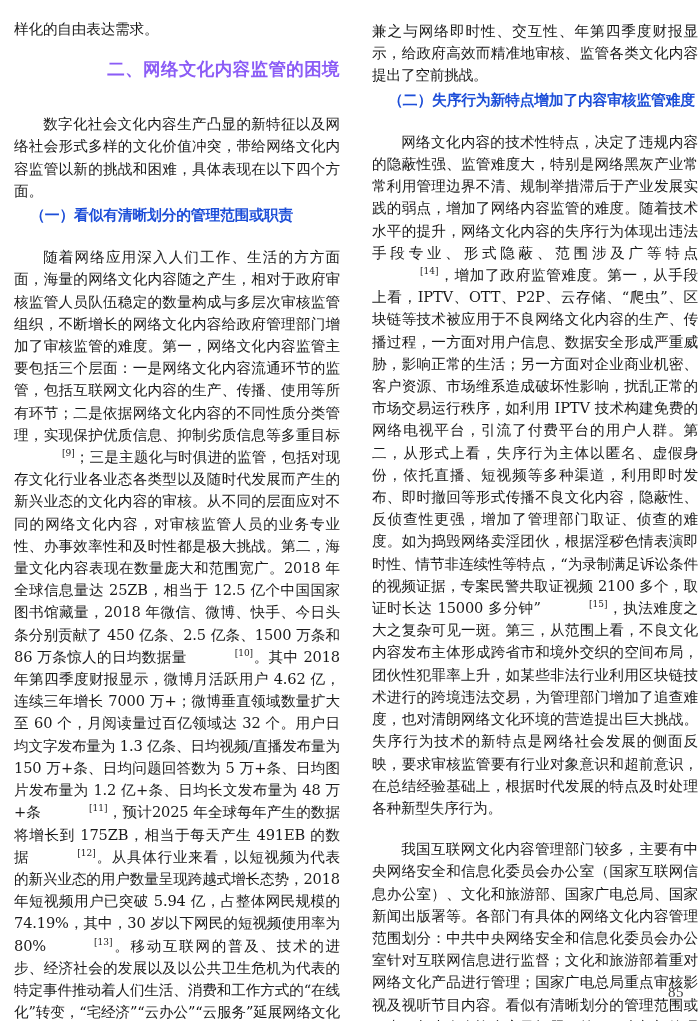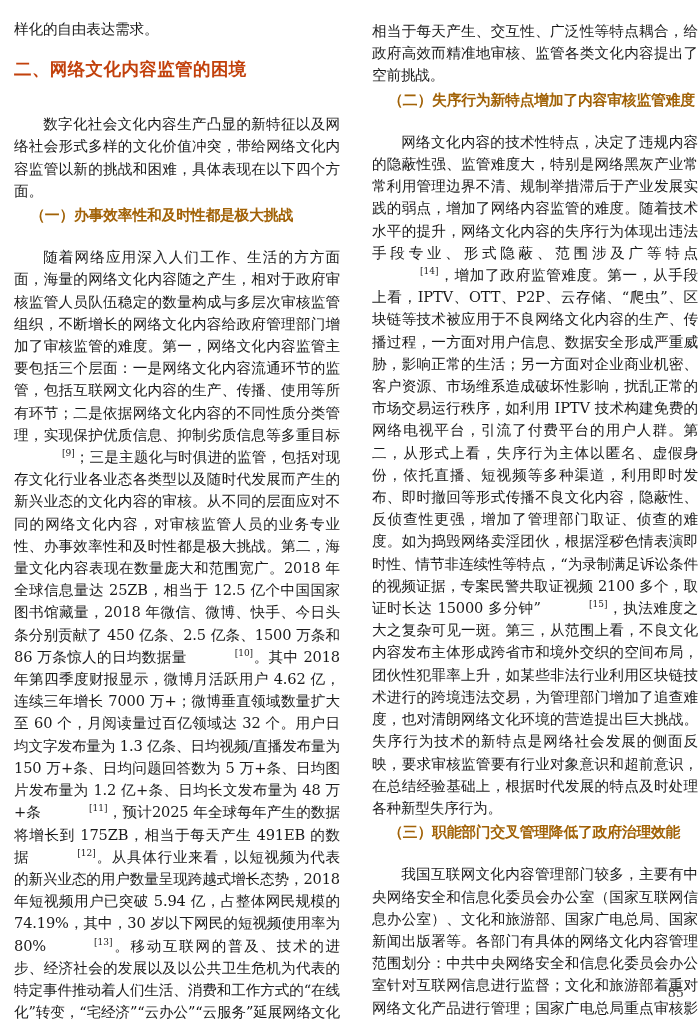--- a/index.html
+++ b/index.html
@@ -52,36 +52,36 @@
     margin-top: 19px;
   }
   p.noindent {
     text-indent: 0;
   }
   h1.main-heading {
     margin: 0;
     padding: 16px 0 12px 0;
     font-size: 17.5px;
     line-height: 26px;
-    text-align: left;
+    text-align: right;
     font-weight: bold;
     letter-spacing: 0.4px;
     font-family: "DejaVu Sans", "Liberation Sans", sans-serif;
-    color: #c2410c;
+    color: #8b5cf6;
   }
   h2.sub-heading {
     margin: 0;
     padding: 2px 0 1px 0;
     font-size: 14.8px;
     line-height: 22.2px;
     font-weight: bold;
     text-indent: 1.1em;
     letter-spacing: -0.2px;
     font-family: "DejaVu Sans", "Liberation Sans", sans-serif;
-    color: #a16207;
+    color: #1d4ed8;
   }
   sup.ref {
     font-size: 9px;
     vertical-align: super;
     line-height: 0;
     letter-spacing: 0;
     padding-left: 48px;
   }
   .page-number {
     position: absolute;
@@ -101,37 +101,36 @@
   <div class="columns">
 
     <div class="col left">
 
       <p class="body noindent">样化的自由表达需求。</p>
 
       <h1 class="main-heading">二、网络文化内容监管的困境</h1>
 
       <p class="body indent">数字化社会文化内容生产凸显的新特征以及网络社会形式多样的文化价值冲突，带给网络文化内容监管以新的挑战和困难，具体表现在以下四个方面。</p>
 
-      <h2 class="sub-heading">（一）办事效率性和及时性都是极大挑战</h2>
+      <h2 class="sub-heading">（一）看似有清晰划分的管理范围或职责</h2>
 
       <p class="body indent"><span>随着网络应用深入人们工作、生活的方方面面，海量的网络文化内容随之产生，相对于政府审核监管人员队伍稳定的数量构成与多层次审核监管组织，不断增长的网络文化内容给政府管理部门增加了审核监管的难度。第一，网络文化内容监管主要包括三个层面：一是网络文化内容流通环节的监管，包括互联网文化内容的生产、传播、使用等所有环节；二是依据网络文化内容的不同性质分类管理，实现保护优质信息、抑制劣质信息等多重目标</span><sup class="ref">[9]</sup><span>；三是主题化与时俱进的监管，包括对现存文化行业各业态各类型以及随时代发展而产生的新兴业态的文化内容的审核。从不同的层面应对不同的网络文化内容，对审核监管人员的业务专业性、办事效率性和及时性都是极大挑战。第二，海量文化内容表现在数量庞大和范围宽广。2018 年全球信息量达 25ZB，相当于 12.5 亿个中国国家图书馆藏量，2018 年微信、微博、快手、今日头条分别贡献了 450 亿条、2.5 亿条、1500 万条和 86 万条惊人的日均数据量</span><sup class="ref">[10]</sup><span>。其中 2018 年第四季度财报显示，微博月活跃用户 4.62 亿，连续三年增长 7000 万+；微博垂直领域数量扩大至 60 个，月阅读量过百亿领域达 32 个。用户日均文字发布量为 1.3 亿条、日均视频/直播发布量为 150 万+条、日均问题回答数为 5 万+条、日均图片发布量为 1.2 亿+条、日均长文发布量为 48 万+条</span><sup class="ref">[11]</sup><span>，预计2025 年全球每年产生的数据将增长到 175ZB，相当于每天产生 491EB 的数据</span><sup class="ref">[12]</sup><span>。从具体行业来看，以短视频为代表的新兴业态的用户数量呈现跨越式增长态势，2018 年短视频用户已突破 5.94 亿，占整体网民规模的 74.19%，其中，30 岁以下网民的短视频使用率为80%</span><sup class="ref">[13]</sup><span>。移动互联网的普及、技术的进步、经济社会的发展以及以公共卫生危机为代表的特定事件推动着人们生活、消费和工作方式的“在线化”转变，“宅经济”“云办公”“云服务”延展网络文化内容的范围，不断刷新网络文化内容的量级。如此庞大的文化内容数量、专业化的要求、更新更广泛的类型，</span></p>
 
     </div>
 
     <div class="col right">
 
       <div class="spacer-top"></div>
 
-      <p class="body noindent">相当于每天产生、交互性、广泛性等特点耦合，给政府高效而精准地审核、监管各类文化内容提出了空前挑战。</p>
+      <p class="body noindent">兼之与网络即时性、交互性、年第四季度财报显示，给政府高效而精准地审核、监管各类文化内容提出了空前挑战。</p>
 
       <h2 class="sub-heading">（二）失序行为新特点增加了内容审核监管难度</h2>
 
       <p class="body indent"><span>网络文化内容的技术性特点，决定了违规内容的隐蔽性强、监管难度大，特别是网络黑灰产业常常利用管理边界不清、规制举措滞后于产业发展实践的弱点，增加了网络内容监管的难度。随着技术水平的提升，网络文化内容的失序行为体现出违法手段专业、形式隐蔽、范围涉及广等特点</span><sup class="ref">[14]</sup><span>，增加了政府监管难度。第一，从手段上看，IPTV、OTT、P2P、云存储、“爬虫”、区块链等技术被应用于不良网络文化内容的生产、传播过程，一方面对用户信息、数据安全形成严重威胁，影响正常的生活；另一方面对企业商业机密、客户资源、市场维系造成破坏性影响，扰乱正常的市场交易运行秩序，如利用 IPTV 技术构建免费的网络电视平台，引流了付费平台的用户人群。第二，从形式上看，失序行为主体以匿名、虚假身份，依托直播、短视频等多种渠道，利用即时发布、即时撤回等形式传播不良文化内容，隐蔽性、反侦查性更强，增加了管理部门取证、侦查的难度。如为捣毁网络卖淫团伙，根据淫秽色情表演即时性、情节非连续性等特点，“为录制满足诉讼条件的视频证据，专案民警共取证视频 2100 多个，取证时长达 15000 多分钟”</span><sup class="ref">[15]</sup><span>，执法难度之大之复杂可见一斑。第三，从范围上看，不良文化内容发布主体形成跨省市和境外交织的空间布局，团伙性犯罪率上升，如某些非法行业利用区块链技术进行的跨境违法交易，为管理部门增加了追查难度，也对清朗网络文化环境的营造提出巨大挑战。失序行为技术的新特点是网络社会发展的侧面反映，要求审核监管要有行业对象意识和超前意识，在总结经验基础上，根据时代发展的特点及时处理各种新型失序行为。</span></p>
 
-      <h2 class="sub-heading">（三）职能部门交叉管理降低了政府治理效能</h2>
 
       <p class="body indent">我国互联网文化内容管理部门较多，主要有中央网络安全和信息化委员会办公室（国家互联网信息办公室）、文化和旅游部、国家广电总局、国家新闻出版署等。各部门有具体的网络文化内容管理范围划分：中共中央网络安全和信息化委员会办公室针对互联网信息进行监督；文化和旅游部着重对网络文化产品进行管理；国家广电总局重点审核影视及视听节目内容。看似有清晰划分的管理范围或职责，却也存在许多交叉问题。第一，多部门管理使行业的生产资质申请和审核复杂化和烦琐化。以互联</p>
 
     </div>
 
   </div>
 
   <div class="page-number">85</div>
 </div>
 

